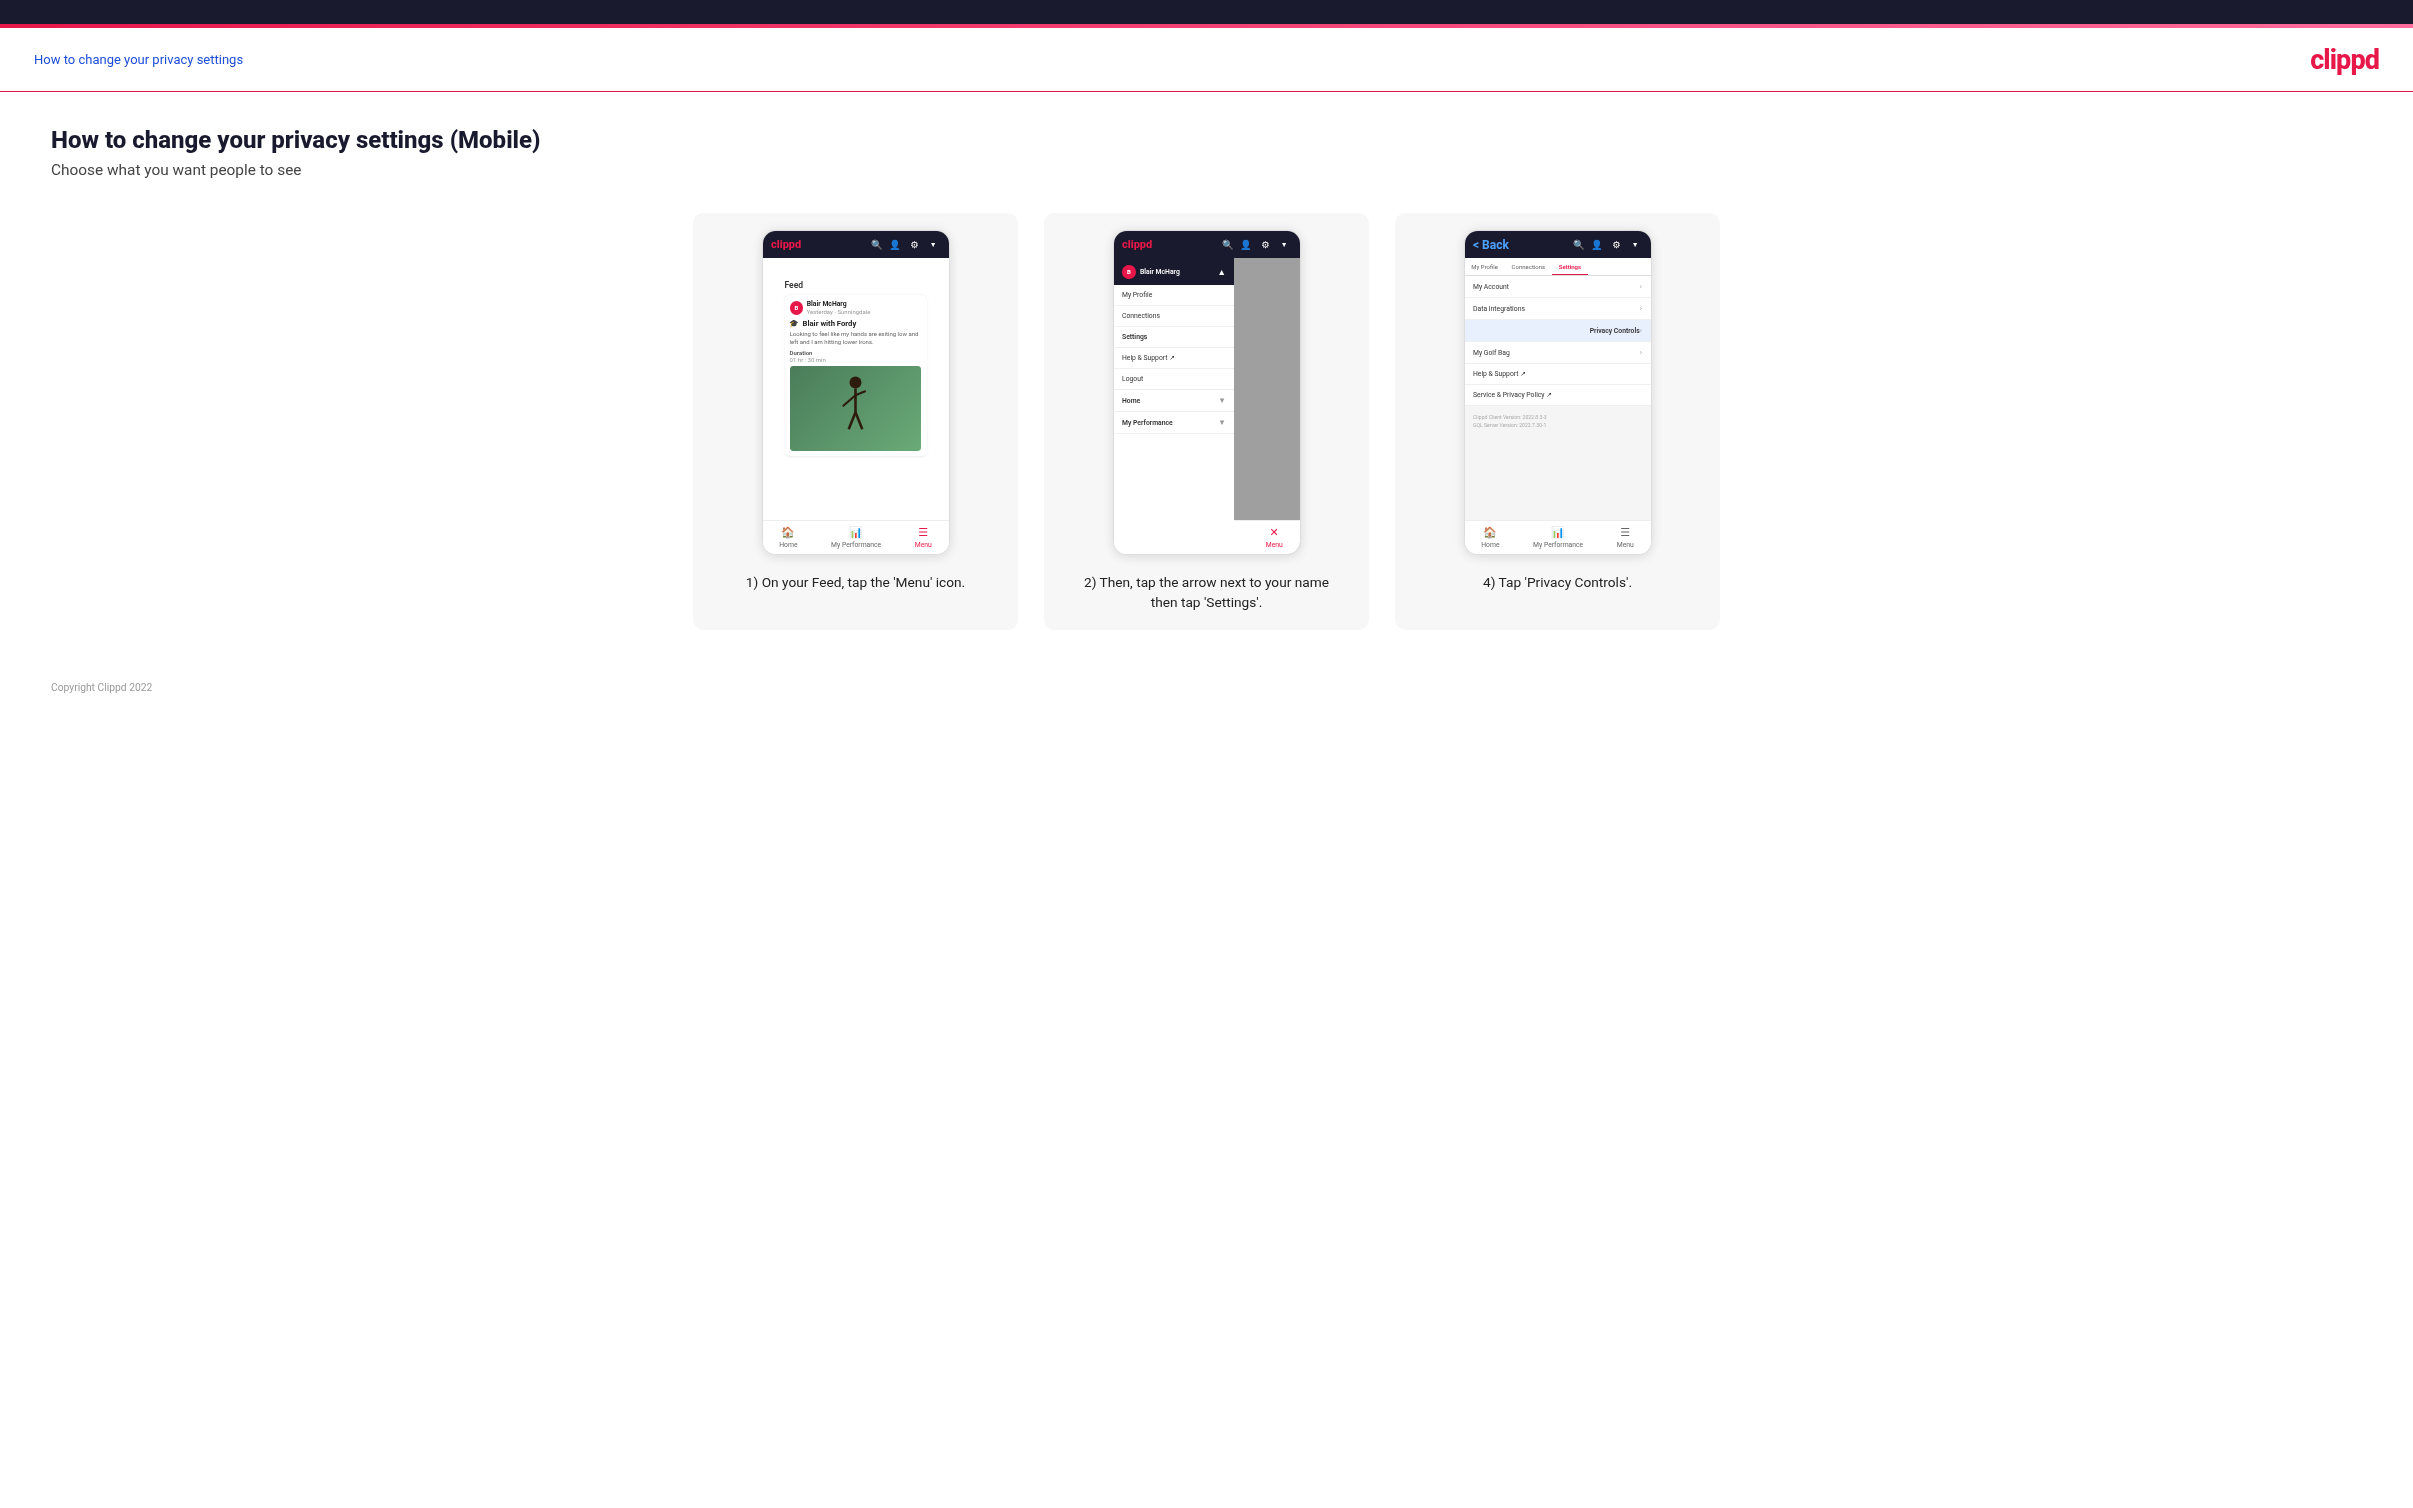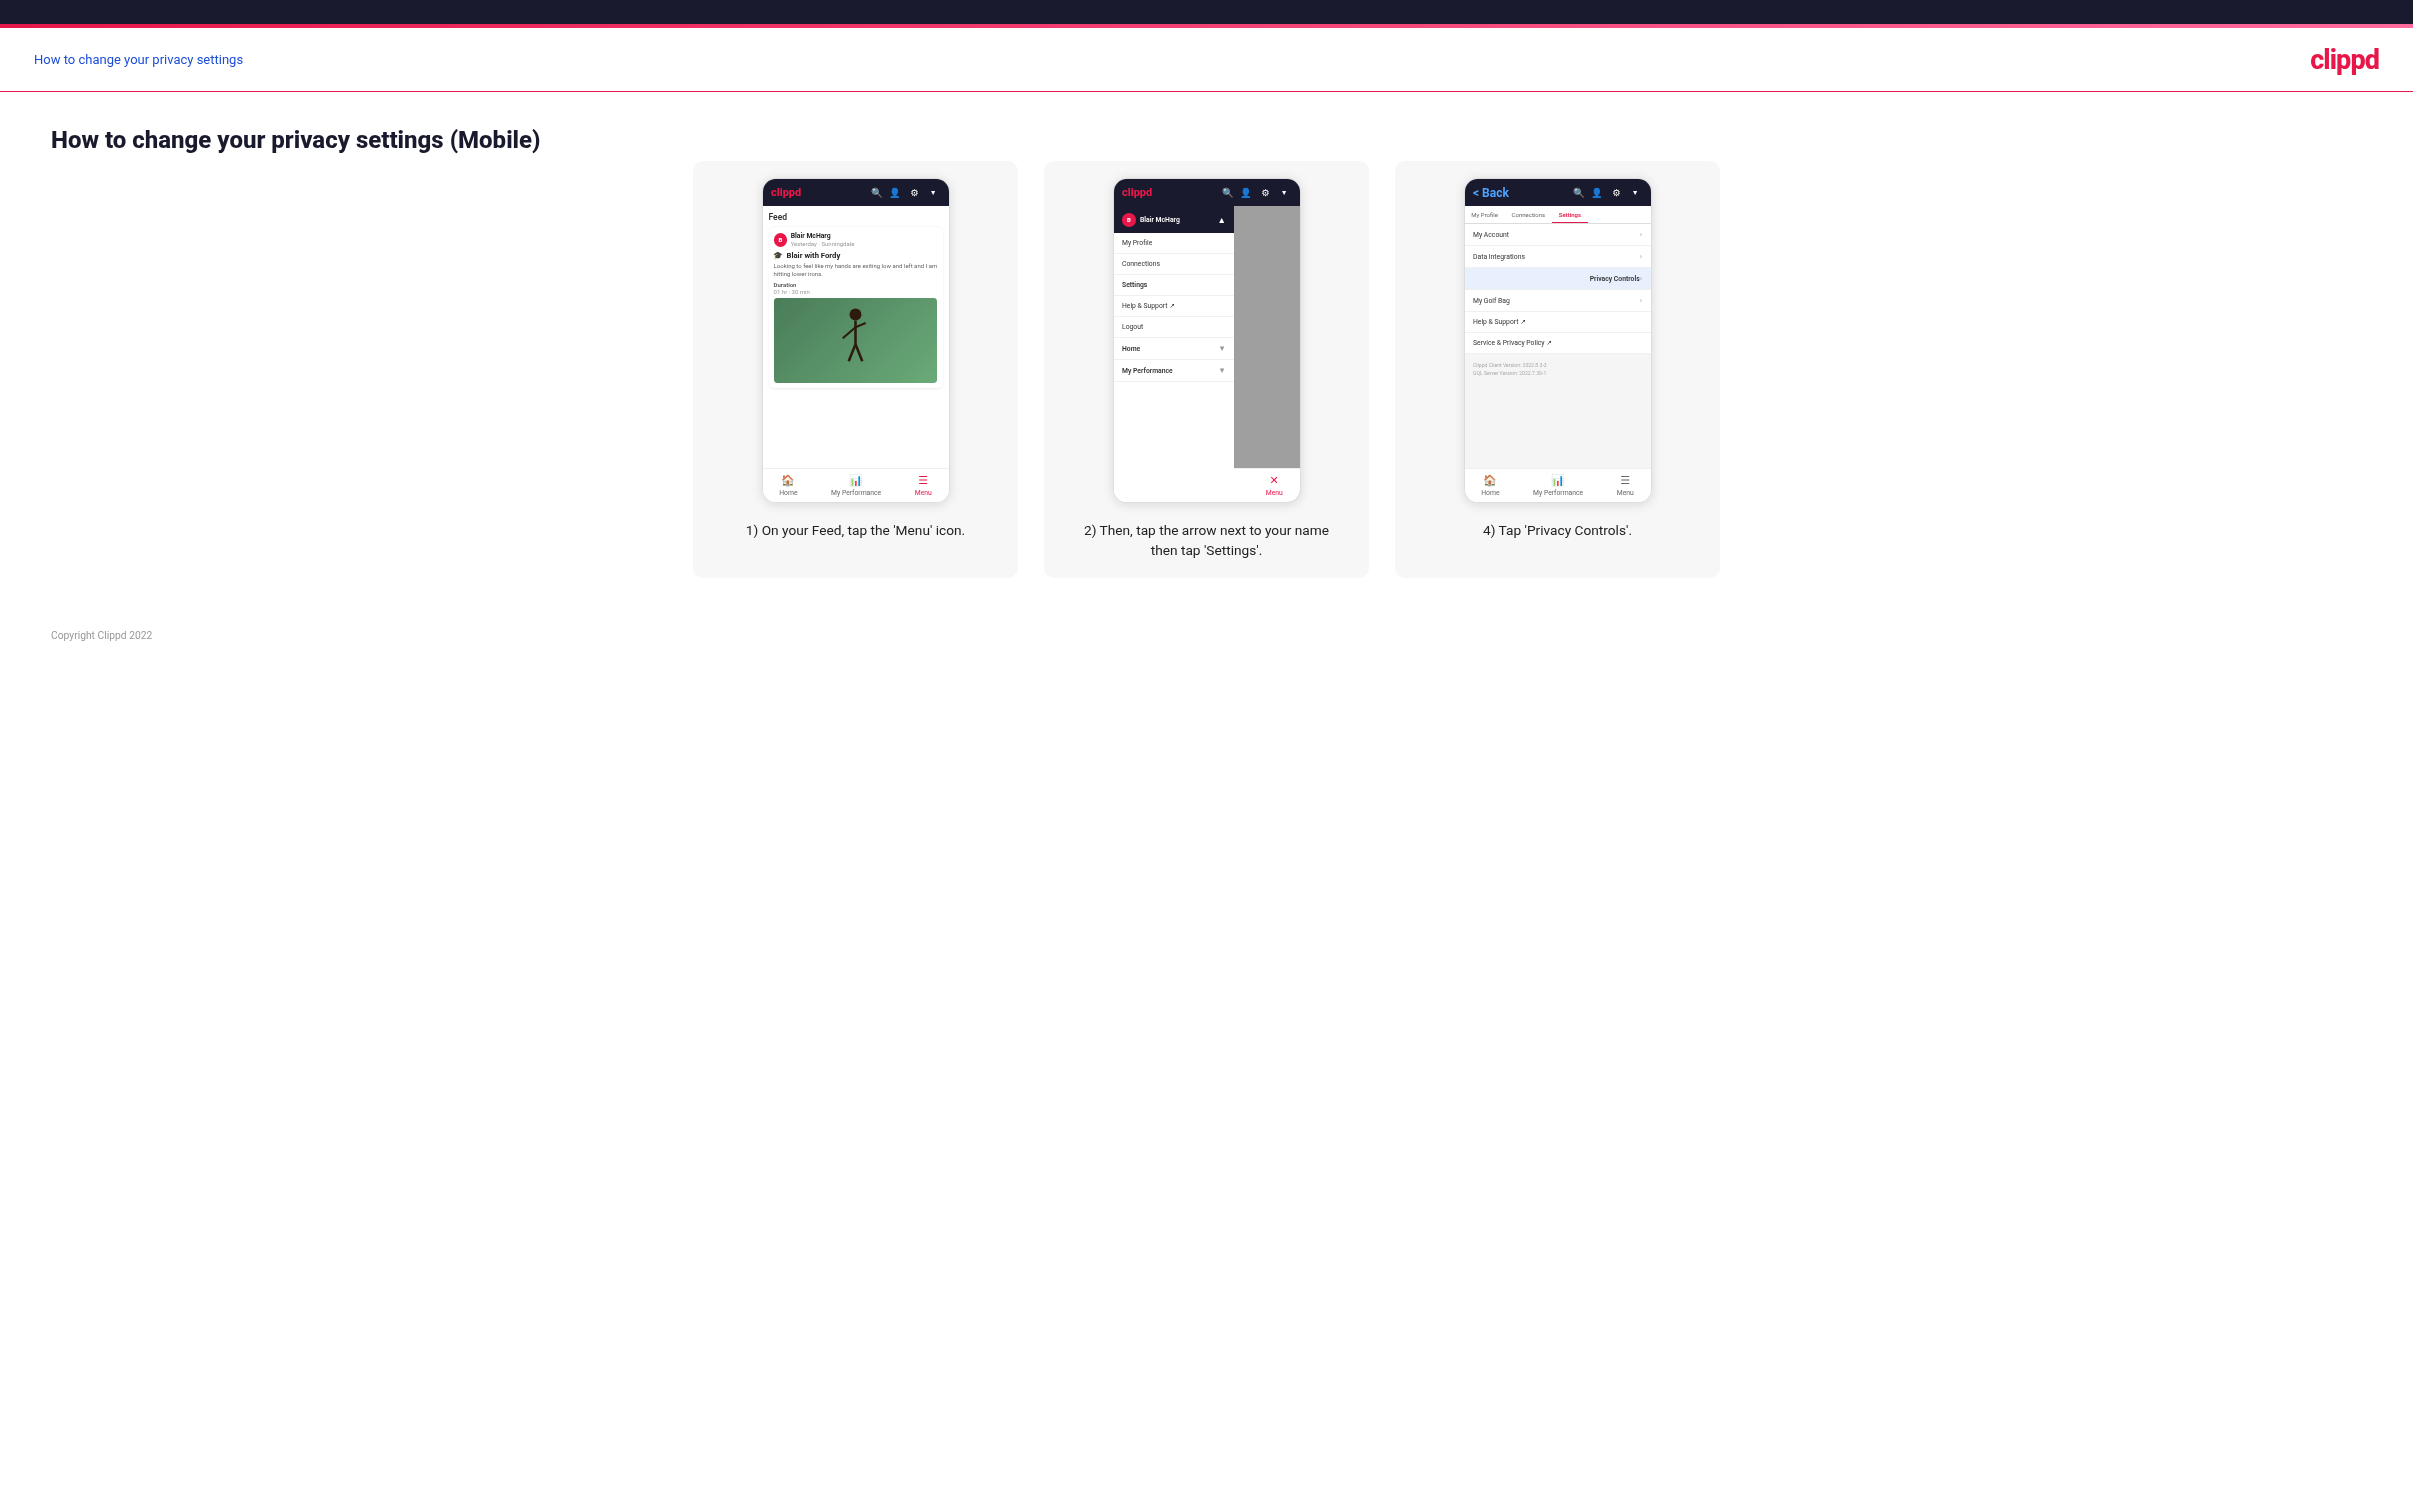--- a/index.html
+++ b/index.html
@@ -323,37 +323,38 @@
 <div class="top-bar"></div>
 <div class="accent-bar"></div>
 
 <div class="header">
   <span class="header-title">How to change your privacy settings</span>
   <span class="logo">clippd</span>
 </div>
 
 <div class="main">
   <h1 class="page-heading">How to change your privacy settings (Mobile)</h1>
+  <p class="page-subheading">Choose what you want people to see</p>
 
   <div class="steps-container">
 
     <div class="step-card">
       <div class="phone-container">
 
         <div class="phone-header">
           <span class="phone-logo">clippd</span>
           <div class="phone-icons">
             <span class="phone-icon">🔍</span>
             <span class="phone-icon">👤</span>
             <span class="phone-icon">⚙</span>
             <span class="phone-icon" style="font-size:6.8px;">▼</span>
           </div>
         </div>
 
-        <div class="phone-body" style="padding:6px;background:#fff;flex:1;overflow:hidden;">
+        <div class="phone-body" style="padding:22px;background:#fff;flex:1;overflow:hidden;">
           <div class="feed-label">Feed</div>
           <div class="feed-item">
             <div class="feed-user">
               <div class="avatar-circle">B</div>
               <div>
                 <div class="feed-username">Blair McHarg</div>
                 <div class="feed-date">Yesterday · Sunningdale</div>
               </div>
             </div>
             <div class="lesson-title">

